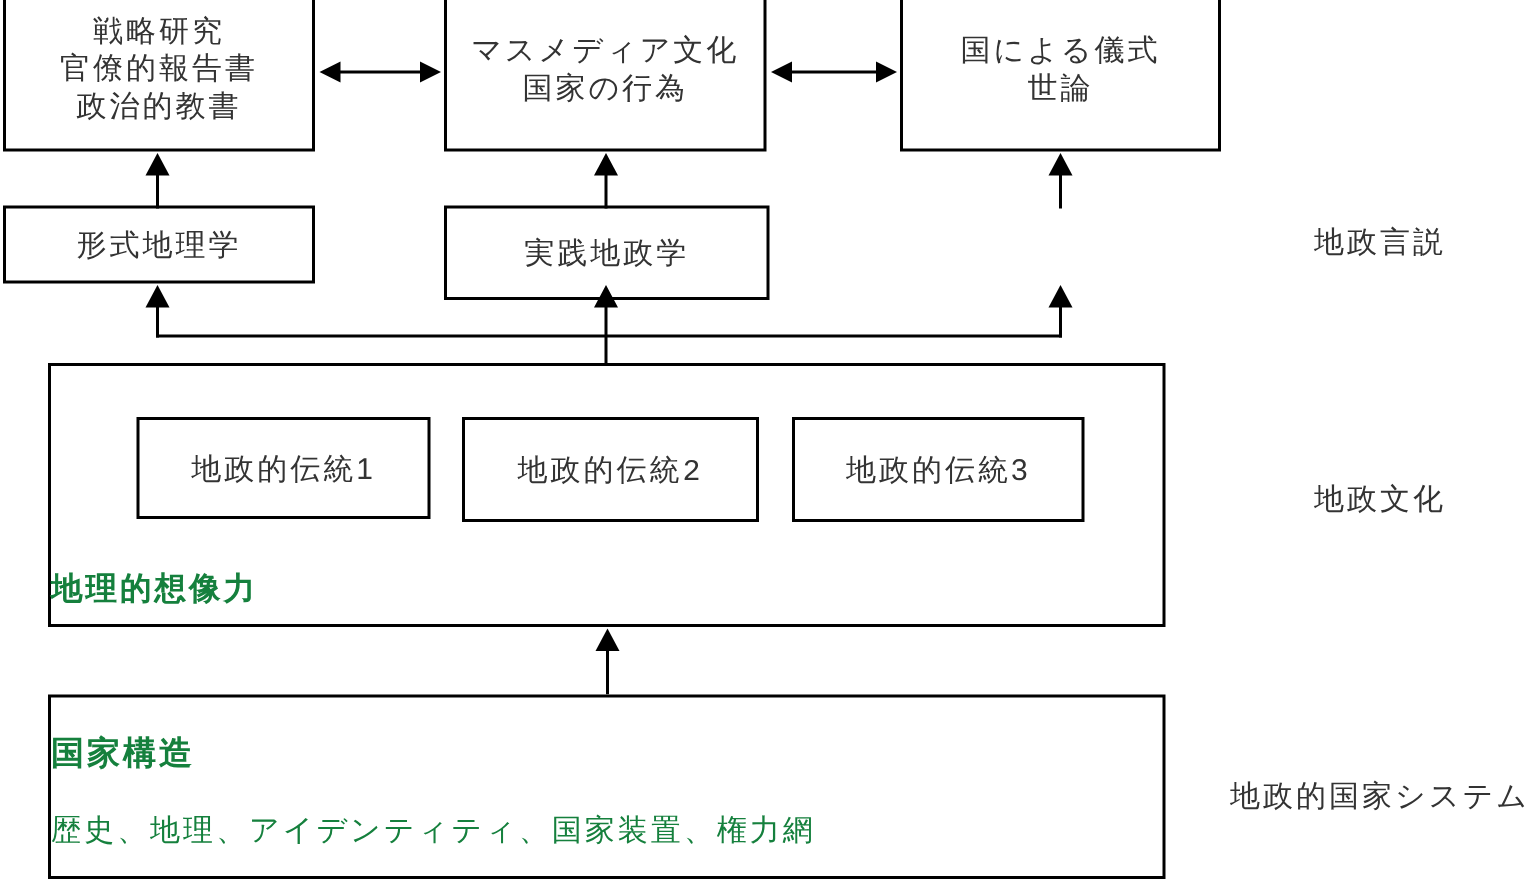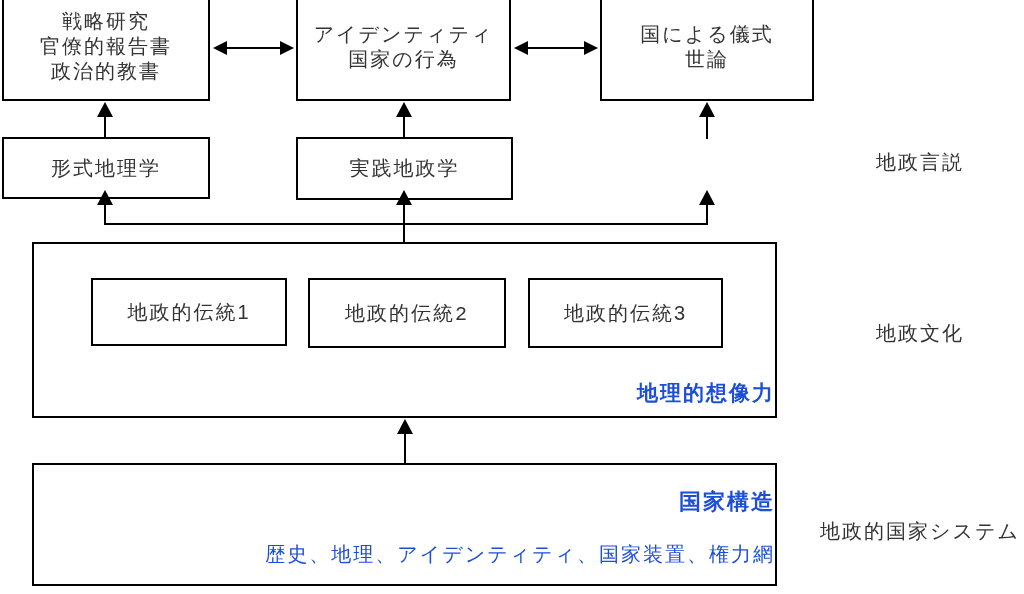--- a/index.html
+++ b/index.html
@@ -45,25 +45,25 @@
     font-size: 20px;
     letter-spacing: 2px;
     line-height: 25px;
     color: #333333;
     white-space: nowrap;
   }
   .abs-text {
     position: absolute;
     left: 0;
     width: 100%;
-    text-align: right;
+    text-align: left;
     font-size: 20px;
     letter-spacing: 2px;
     line-height: 25px;
-    color: #1d4ed8;
+    color: #15803d;
     white-space: nowrap;
   }
   .bold { font-weight: 700; }
   
   .varrow { position: absolute; width: 16px; }
   .varrow .head {
     position: absolute; left: 0; top: 0;
     width: 0; height: 0;
     border-left: 8px solid transparent;
     border-right: 8px solid transparent;
@@ -104,41 +104,41 @@
 
 <div id="canvas">
 
   <div class="dbox top-box" style="left:2px; top:-18px; width:208px; height:119px;">
     <div class="bline">戦略研究</div>
     <div class="bline">官僚的報告書</div>
     <div class="bline">政治的教書</div>
   </div>
 
   <div class="dbox top-box" style="left:296px; top:-18px; width:215px; height:119px;">
-    <div class="bline">アイデンティティ</div>
+    <div class="bline">マスメディア文化</div>
     <div class="bline">国家の行為</div>
   </div>
 
   <div class="dbox top-box" style="left:600px; top:-18px; width:214px; height:119px;">
     <div class="bline">国による儀式</div>
     <div class="bline">世論</div>
   </div>
 
   <div class="harrow" style="left:213px; top:41px; width:81px;">
     <div class="head-l"></div>
     <div class="shaft"></div>
     <div class="head-r"></div>
   </div>
   <div class="harrow" style="left:514px; top:41px; width:84px;">
     <div class="head-l"></div>
     <div class="shaft"></div>
     <div class="head-r"></div>
   </div>
 
-  <div class="dbox" style="left:2px; top:137px; width:208px; height:62px;">
+  <div class="dbox" style="left:2px; top:137px; width:208px; height:52px;">
     <span>形式地理学</span>
   </div>
   <div class="dbox" style="left:296px; top:137px; width:217px; height:63px;">
     <span>実践地政学</span>
   </div>
 
   <div class="varrow" style="left:97px; top:102px;">
     <div class="head"></div>
     <div class="shaft" style="height:24px;"></div>
   </div>

